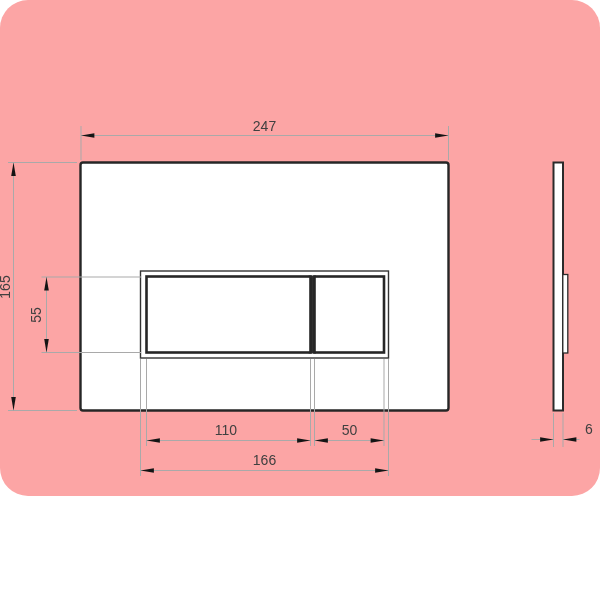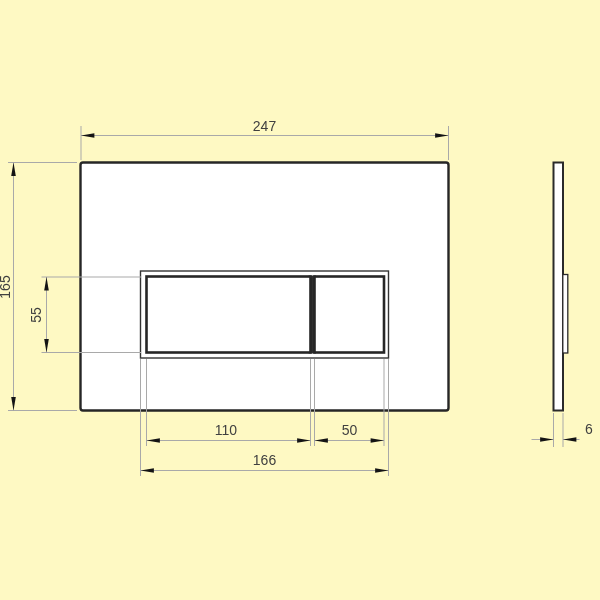--- a/index.html
+++ b/index.html
@@ -7,22 +7,23 @@
     padding: 0;
     background: #ffffff;
     width: 600px;
     height: 600px;
     overflow: hidden;
     font-family: "Liberation Sans", sans-serif;
   }
   .stage {
     position: relative;
     width: 600px;
-    height: 600px;
-    background: #fef9c3;
+    height: 496px;
+    background: #fca5a5;
+    border-radius: 28px;
   }
   svg { display: block; }
   .plate-line {
     fill: #ffffff;
     stroke: #262626;
     stroke-width: 2.4;
   }
   .frame-line {
     fill: #ffffff;
     stroke: #333333;

